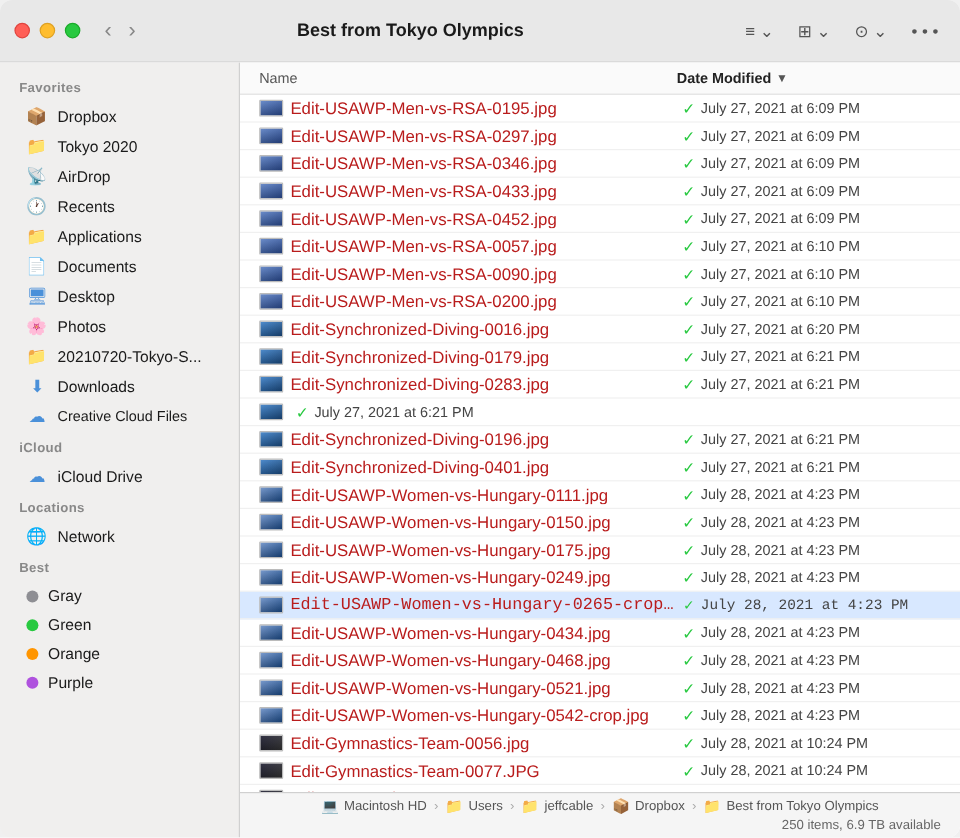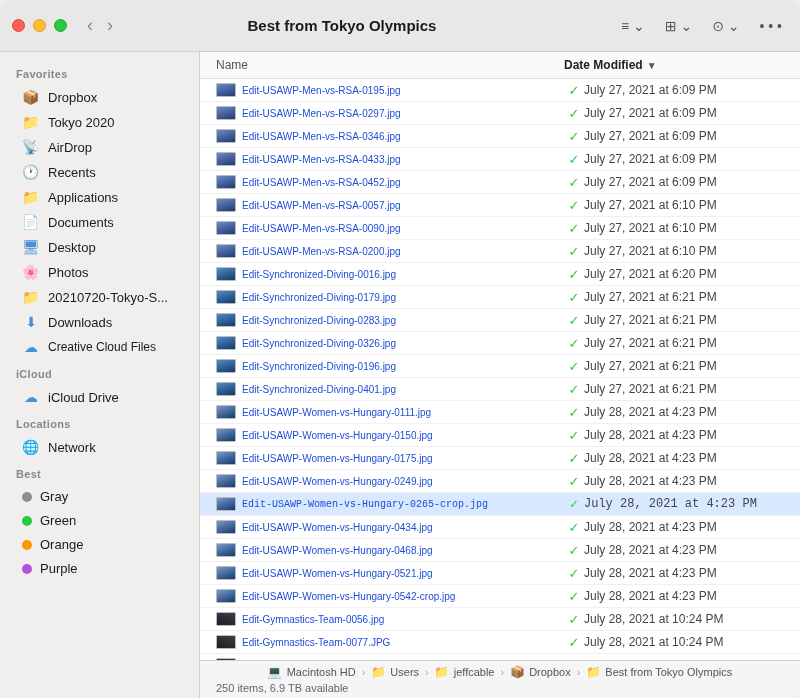--- a/index.html
+++ b/index.html
@@ -195,22 +195,22 @@
       overflow: hidden;
     }
     .file-thumb::before {
       content: '';
       position: absolute;
       top: 0; left: 0; right: 0; bottom: 0;
       background: linear-gradient(180deg, rgba(255,255,255,0.1) 0%, rgba(0,0,0,0.2) 100%);
     }
     .file-name {
       flex: 1;
-      font-size: 10px;
-      color: #1d4ed8;
+      font-size: 14px;
+      color: #b91c1c;
       white-space: nowrap;
       overflow: hidden;
       text-overflow: ellipsis;
     }
     .file-status {
       width: 20px;
       text-align: center;
       font-size: 12px;
       color: #28c940;
       flex-shrink: 0;
@@ -239,21 +239,21 @@
       margin-bottom: 3px;
     }
     .breadcrumb-item {
       display: flex;
       align-items: center;
       gap: 4px;
     }
     .breadcrumb-icon { font-size: 12px; }
     .breadcrumb-sep { color: #aaa; }
     .status-info {
-      text-align: left;
+      text-align: right;
       font-size: 11px;
       color: #666;
     }
 
     
     .tag-dot {
       width: 10px;
       height: 10px;
       border-radius: 50%;
       flex-shrink: 0;
@@ -458,21 +458,20 @@
       <div class="file-thumb" style="background: linear-gradient(135deg, #3a7fc8, #1a4a80);"></div>
     </div>
     <span class="file-name">Edit-Synchronized-Diving-0283.jpg</span>
     <span class="file-status" style="color:#28c940; font-size:13px;">✓</span>
     <span class="file-date">July 27, 2021 at 6:21 PM</span>
   </div>
         <div class="file-row">
     <div class="file-icon">
       <div class="file-thumb" style="background: linear-gradient(135deg, #3a7fc8, #1a4a80);"></div>
     </div>
-    <span class="file-name">Edit-Synchronized-Diving-0326.jpg</span>
     <span class="file-status" style="color:#28c940; font-size:13px;">✓</span>
     <span class="file-date">July 27, 2021 at 6:21 PM</span>
   </div>
         <div class="file-row">
     <div class="file-icon">
       <div class="file-thumb" style="background: linear-gradient(135deg, #3a7fc8, #1a4a80);"></div>
     </div>
     <span class="file-name">Edit-Synchronized-Diving-0196.jpg</span>
     <span class="file-status" style="color:#28c940; font-size:13px;">✓</span>
     <span class="file-date">July 27, 2021 at 6:21 PM</span>

